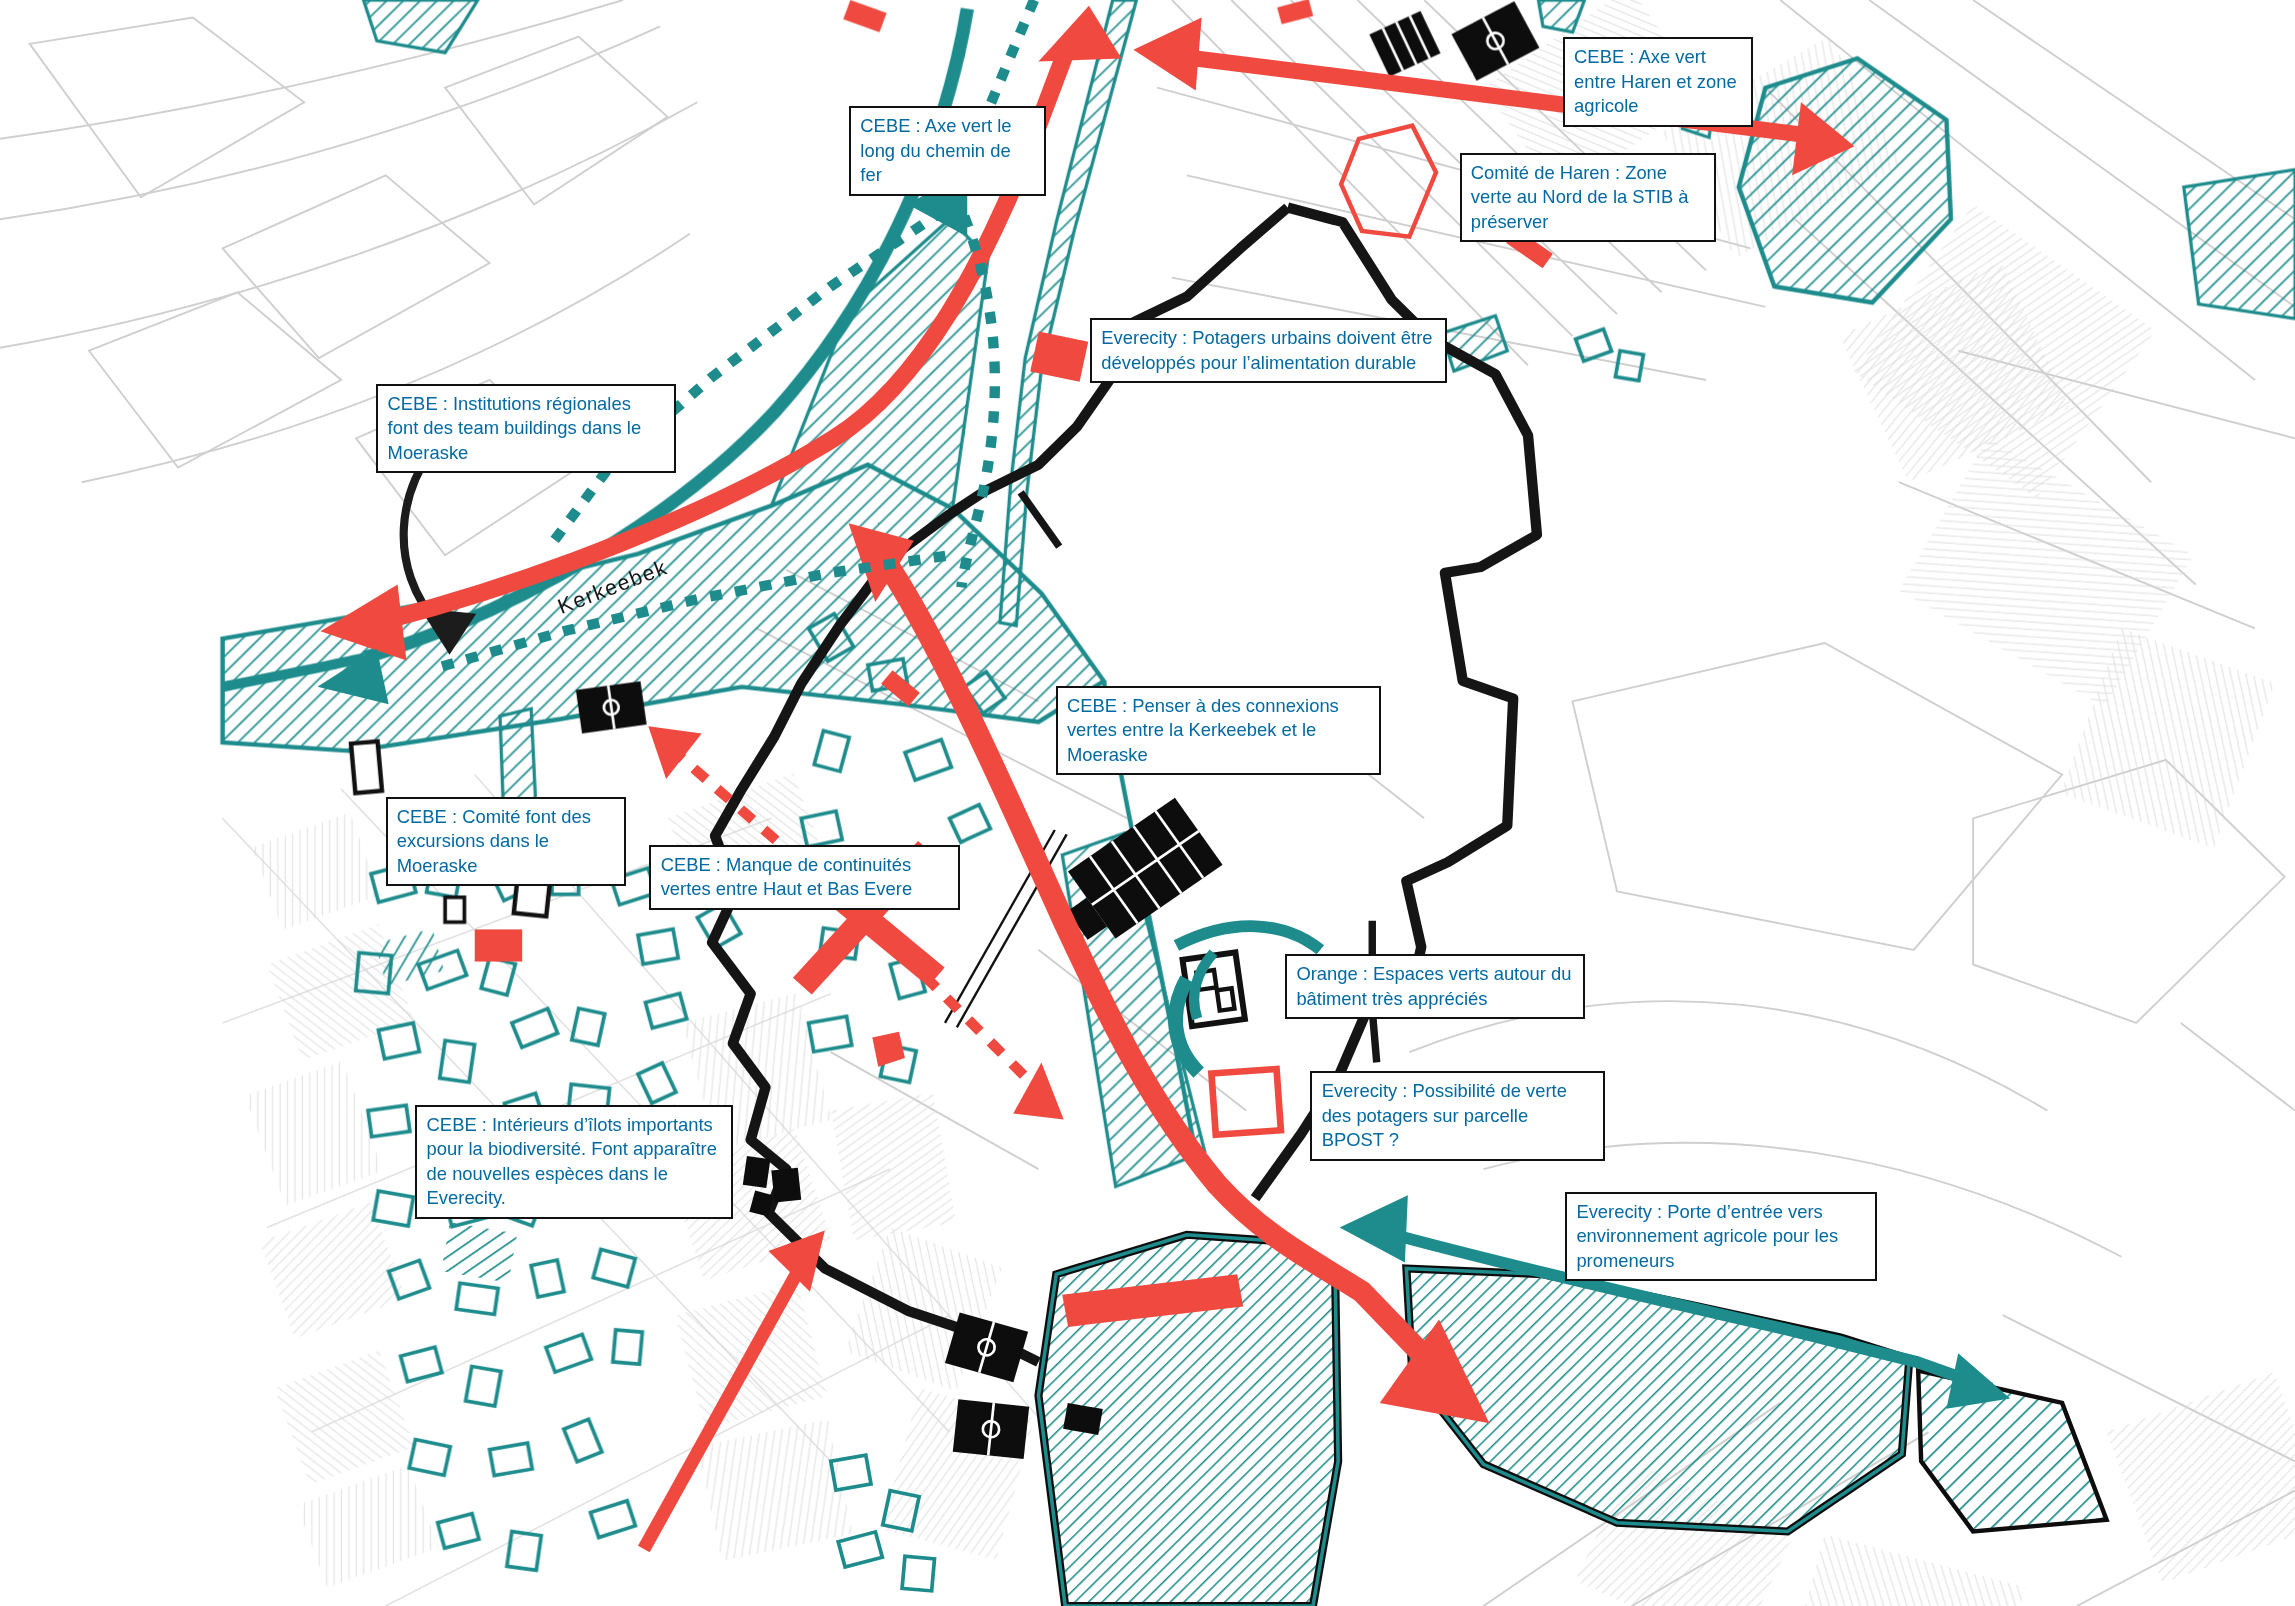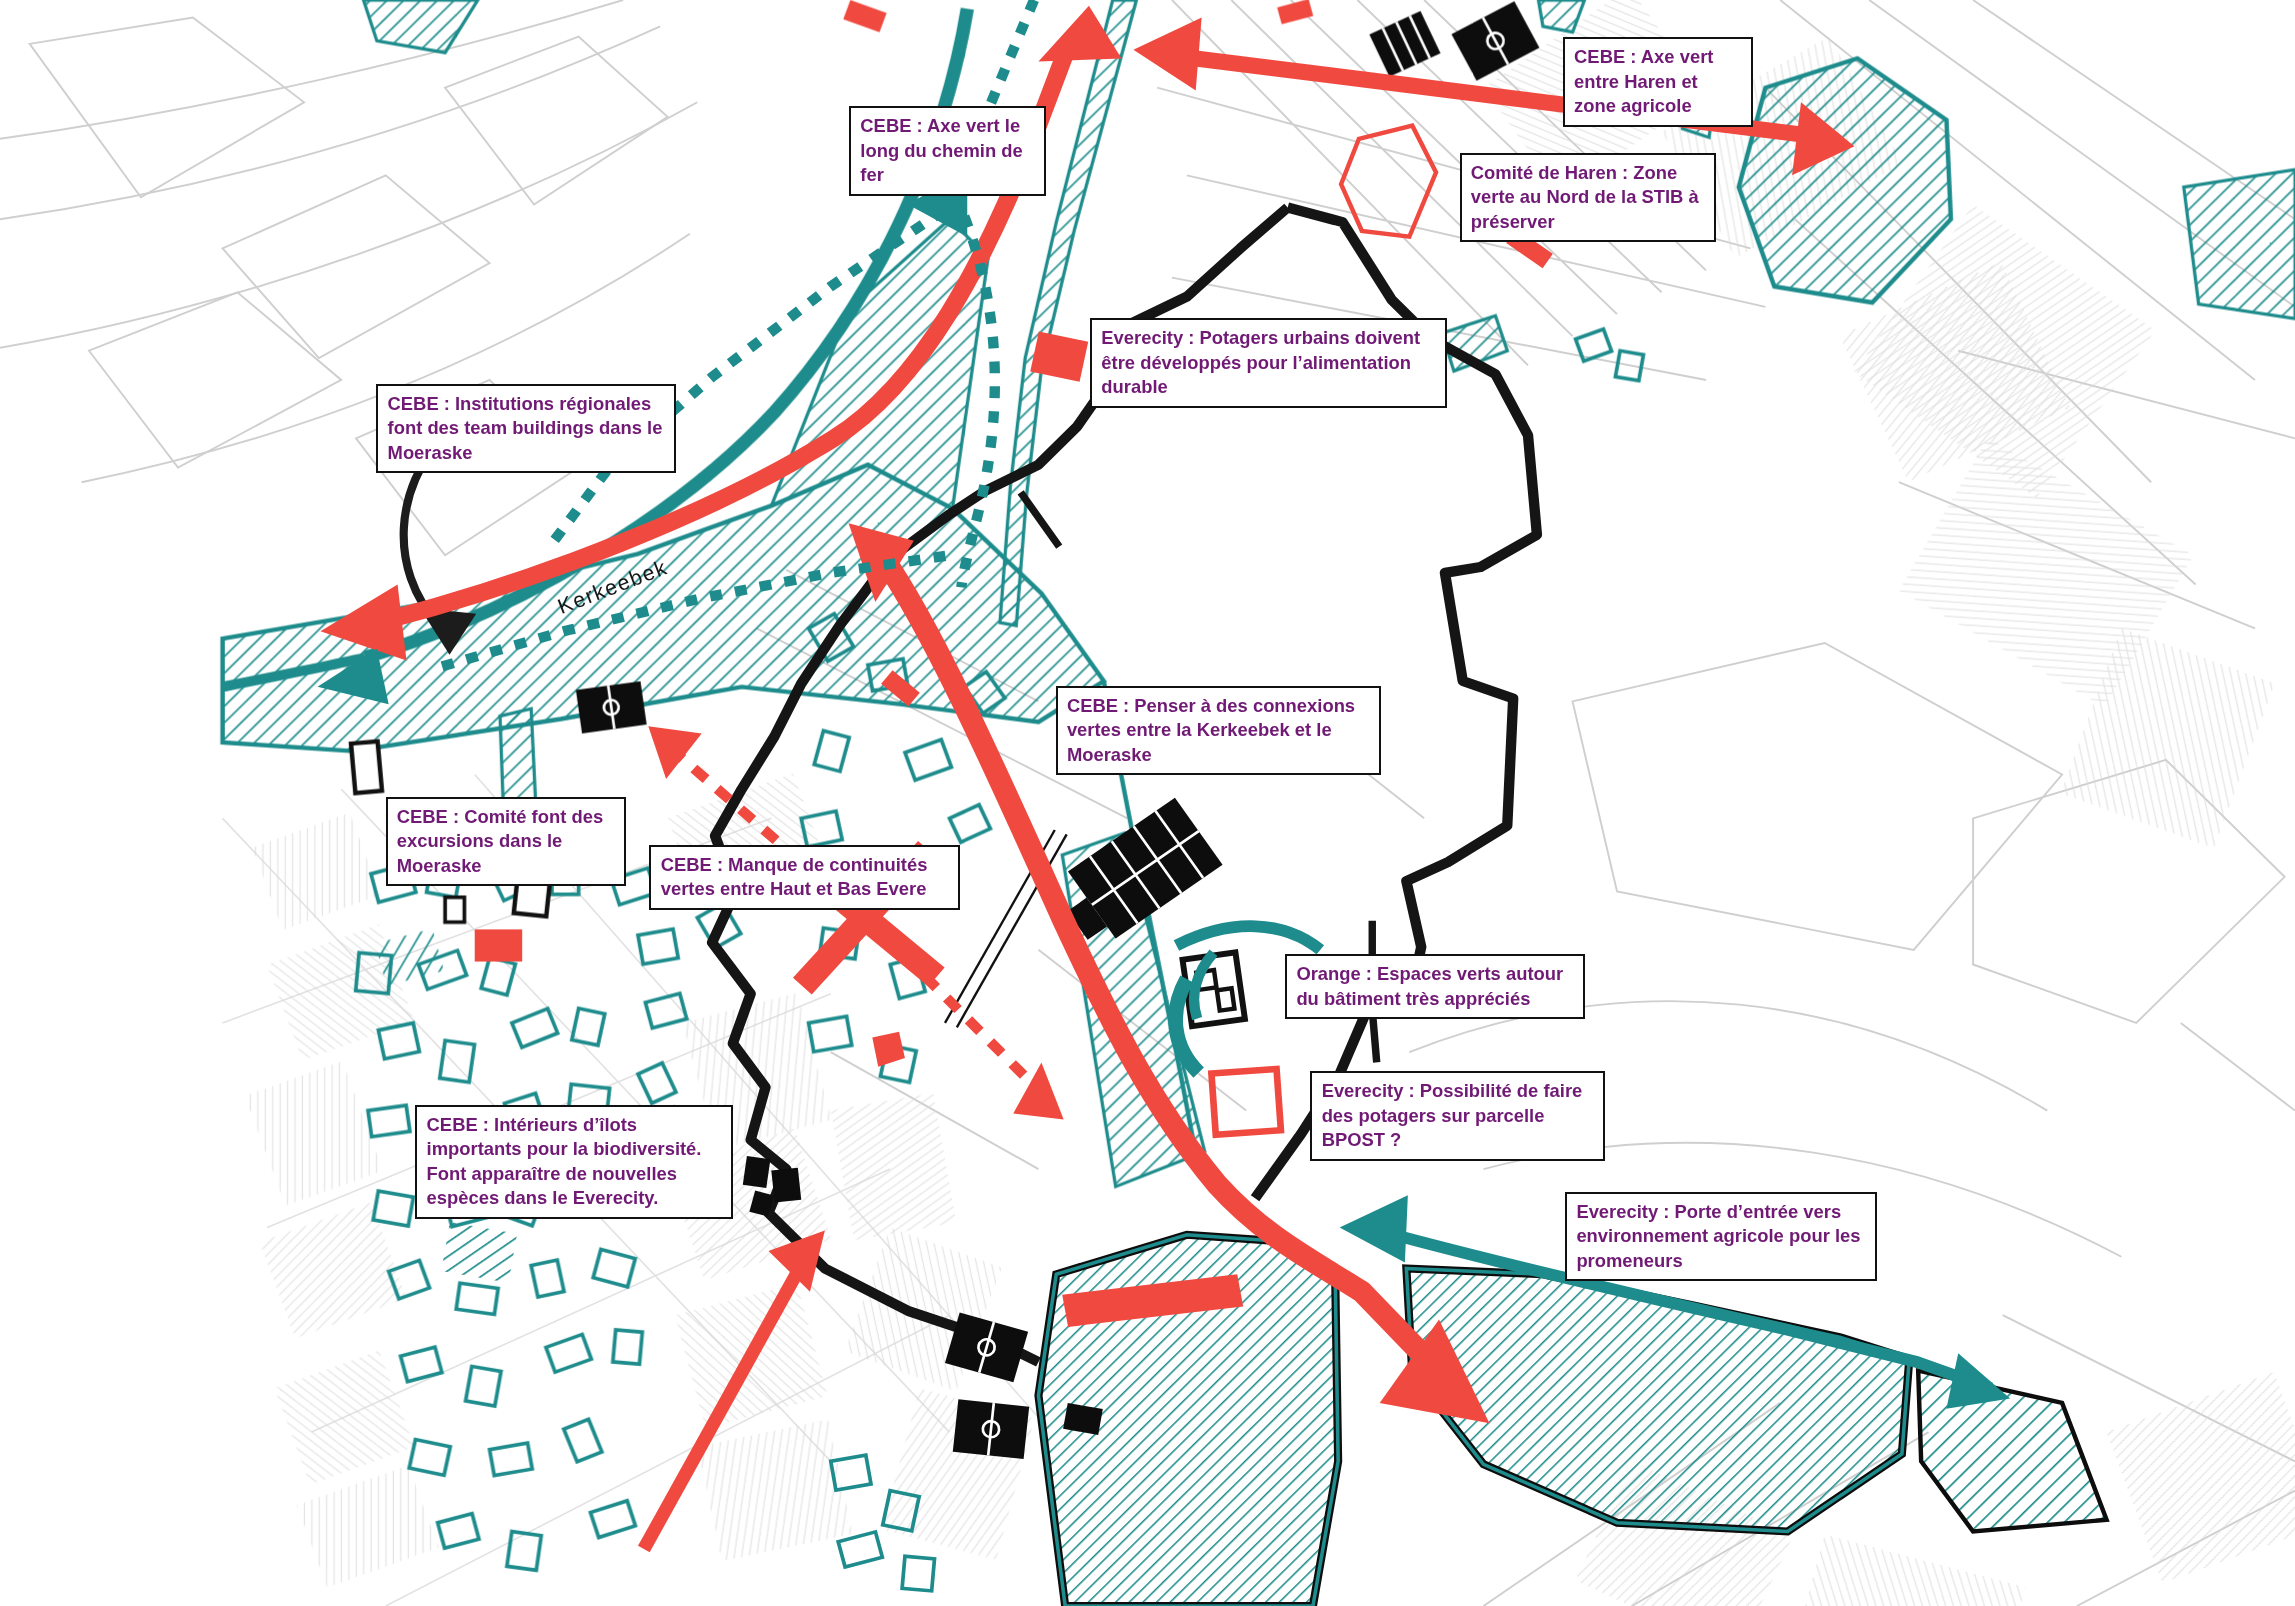--- a/index.html
+++ b/index.html
@@ -1,21 +1,21 @@
 <!DOCTYPE html>
 <html style="--teal: #1e8c8c; --red: #f04a40; --black: #151515; --gray: #cfcfcf; --label_border: #111111; --label_bg: #ffffff;font-size:12.2px"><head>
 <meta charset="utf-8">
 <style>
   html,body{margin:0;padding:0;background:#fff;}
   .stage{position:relative;width:2295px;height:1606px;background:#fff;overflow:hidden;
          font-family:"Liberation Sans", sans-serif;}
   .stage svg{position:absolute;inset:0;width:100%;height:100%;}
   .label{position:absolute;box-sizing:border-box;background:var(--label_bg);
-         border:2.3px solid var(--label_border);color:#701a75;
-         font-size:18.4px;line-height:1.33;font-weight:700;padding:6.1px 9.2px;z-index:10;}
+         border:2.3px solid var(--label_border);color:#0369a1;
+         font-size:18.4px;line-height:1.33;font-weight:400;padding:6.1px 9.2px;z-index:10;}
   .stream-label{position:absolute;z-index:6;color:#161616;font-size:21.4px;font-weight:500;
          letter-spacing:1.5px;transform:rotate(-21deg);}
   
   .gln{stroke:var(--gray);stroke-width:1.3;fill:none;}
   .glt{stroke:#e2e2e2;stroke-width:1.1;fill:none;}
   .pTeal{stroke:var(--teal);stroke-width:2.3;}
   .pTealD{stroke:var(--teal);stroke-width:2.1;}
   .pRed{stroke:var(--red);stroke-width:2.2;}
   .pGray{stroke:#d9d9d9;stroke-width:1.4;}
   .hz{fill:url(#hTeal);stroke:var(--teal);stroke-width:3;}
@@ -324,20 +324,20 @@
 
 <div class="label" style="left:68.1%;top:2.3%;width:190px"><span>CEBE : Axe vert entre Haren et zone agricole</span></div>
 <div class="label" style="left:37.0%;top:6.6%;width:197px"><span>CEBE : Axe vert le long du chemin de fer</span></div>
 <div class="label" style="left:63.6%;top:9.5%;width:256px"><span>Comité de Haren : Zone verte au Nord de la STIB à préserver</span></div>
 <div class="label" style="left:47.5%;top:19.8%;width:357px"><span>Everecity : Potagers urbains doivent être développés pour l’alimentation durable</span></div>
 <div class="label" style="left:16.4%;top:23.9%;width:300px"><span>CEBE :  Institutions régionales font des team buildings dans le Moeraske</span></div>
 <div class="label" style="left:46.0%;top:42.7%;width:325px"><span>CEBE :  Penser à des connexions vertes entre la Kerkeebek et le Moeraske</span></div>
 <div class="label" style="left:16.8%;top:49.6%;width:240px"><span>CEBE :  Comité font des excursions dans le Moeraske</span></div>
 <div class="label" style="left:28.3%;top:52.6%;width:311px"><span>CEBE : Manque de continuités vertes entre Haut et Bas Evere</span></div>
 <div class="label" style="left:56.0%;top:59.4%;width:300px"><span>Orange :  Espaces verts autour du bâtiment très appréciés</span></div>
-<div class="label" style="left:57.1%;top:66.7%;width:295px"><span>Everecity : Possibilité de faire des potagers sur parcelle BPOST ?</span></div>
+<div class="label" style="left:57.1%;top:66.7%;width:295px"><span>Everecity : Possibilité de verte des potagers sur parcelle BPOST ?</span></div>
 <div class="label" style="left:18.1%;top:68.8%;width:318px"><span>CEBE : Intérieurs d’îlots importants pour la biodiversité. Font apparaître de nouvelles espèces dans le Everecity.</span></div>
 <div class="label" style="left:68.2%;top:74.2%;width:312px"><span>Everecity : Porte d’entrée vers environnement agricole pour les promeneurs</span></div>
 
 <div class="stream-label" style="left:24.2%;top:35.8%">Kerkeebek</div>
 
 </div>
 
 
 </body></html>

